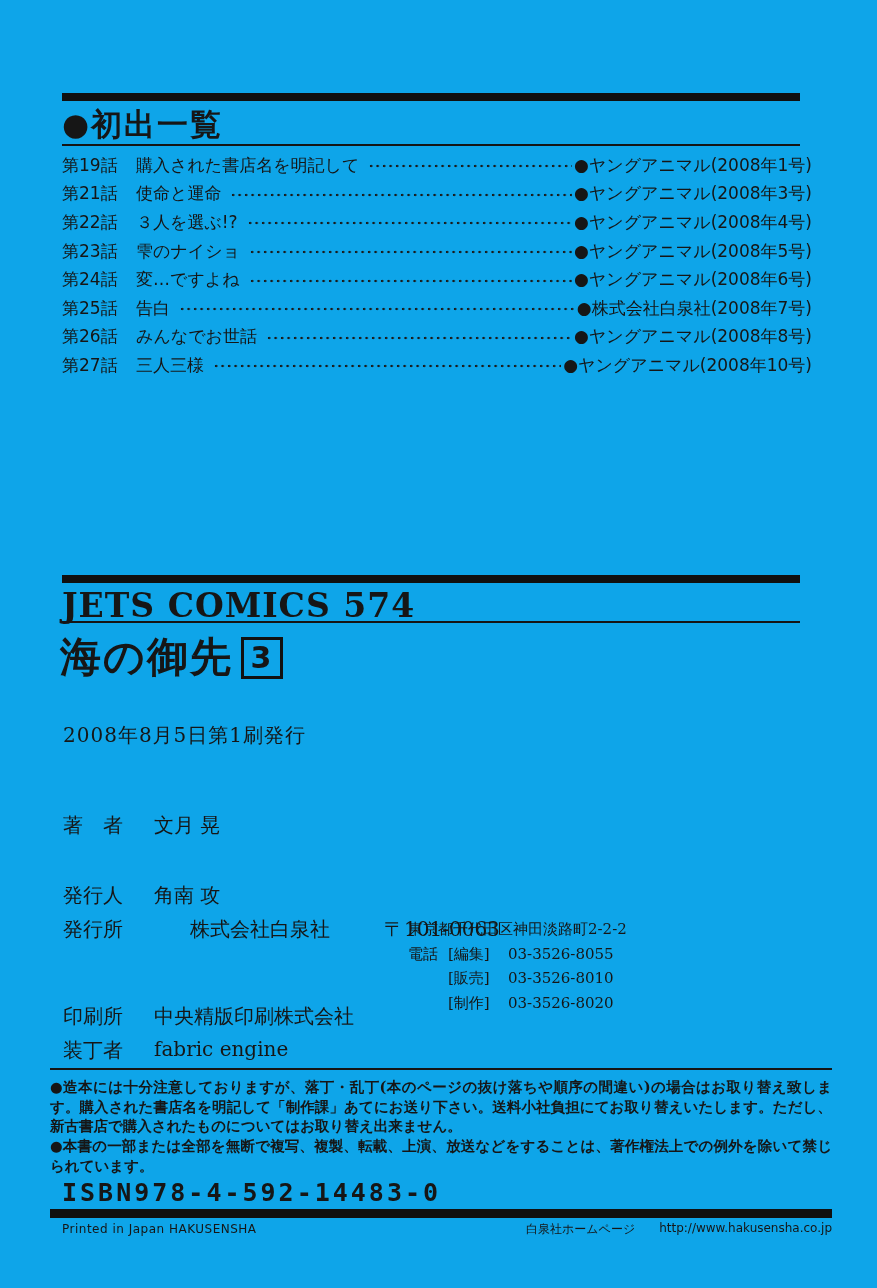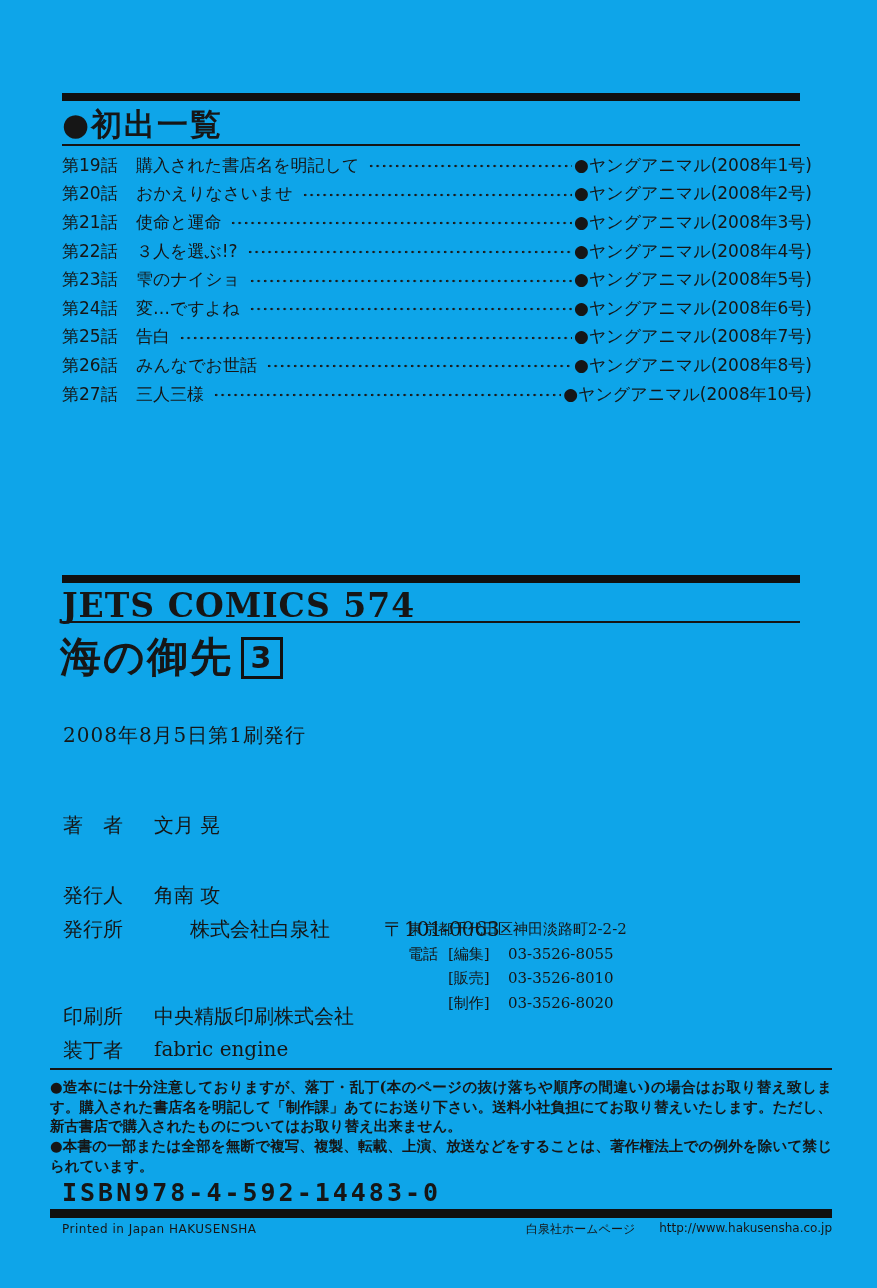--- a/index.html
+++ b/index.html
@@ -84,26 +84,20 @@
   <div class="abs rule" style="left:62px; top:144px; width:738px;"></div>
 
   <div class="abs chapters" style="left:62px; top:151px;">
     <div class="chapter-row">
       <span class="ep-no">第19話</span>
       <span class="ep-title">購入された書店名を明記して</span>
       <span class="leader"></span>
       <span class="ep-src">●ヤングアニマル(2008年1号)</span>
     </div>
     <div class="chapter-row">
-      <span class="ep-no">第20話</span>
-      <span class="ep-title">おかえりなさいませ</span>
-      <span class="leader"></span>
-      <span class="ep-src">●ヤングアニマル(2008年2号)</span>
-    </div>
-    <div class="chapter-row">
       <span class="ep-no">第21話</span>
       <span class="ep-title">使命と運命</span>
       <span class="leader"></span>
       <span class="ep-src">●ヤングアニマル(2008年3号)</span>
     </div>
     <div class="chapter-row">
       <span class="ep-no">第22話</span>
       <span class="ep-title">３人を選ぶ!?</span>
       <span class="leader"></span>
       <span class="ep-src">●ヤングアニマル(2008年4号)</span>
@@ -117,21 +111,21 @@
     <div class="chapter-row">
       <span class="ep-no">第24話</span>
       <span class="ep-title">変…ですよね</span>
       <span class="leader"></span>
       <span class="ep-src">●ヤングアニマル(2008年6号)</span>
     </div>
     <div class="chapter-row">
       <span class="ep-no">第25話</span>
       <span class="ep-title">告白</span>
       <span class="leader"></span>
-      <span class="ep-src">●ヤングアニマル(2008年7号)</span>
+      <span class="ep-src">●株式会社白泉社(2008年7号)</span>
     </div>
     <div class="chapter-row">
       <span class="ep-no">第26話</span>
       <span class="ep-title">みんなでお世話</span>
       <span class="leader"></span>
       <span class="ep-src">●ヤングアニマル(2008年8号)</span>
     </div>
     <div class="chapter-row">
       <span class="ep-no">第27話</span>
       <span class="ep-title">三人三様</span>

